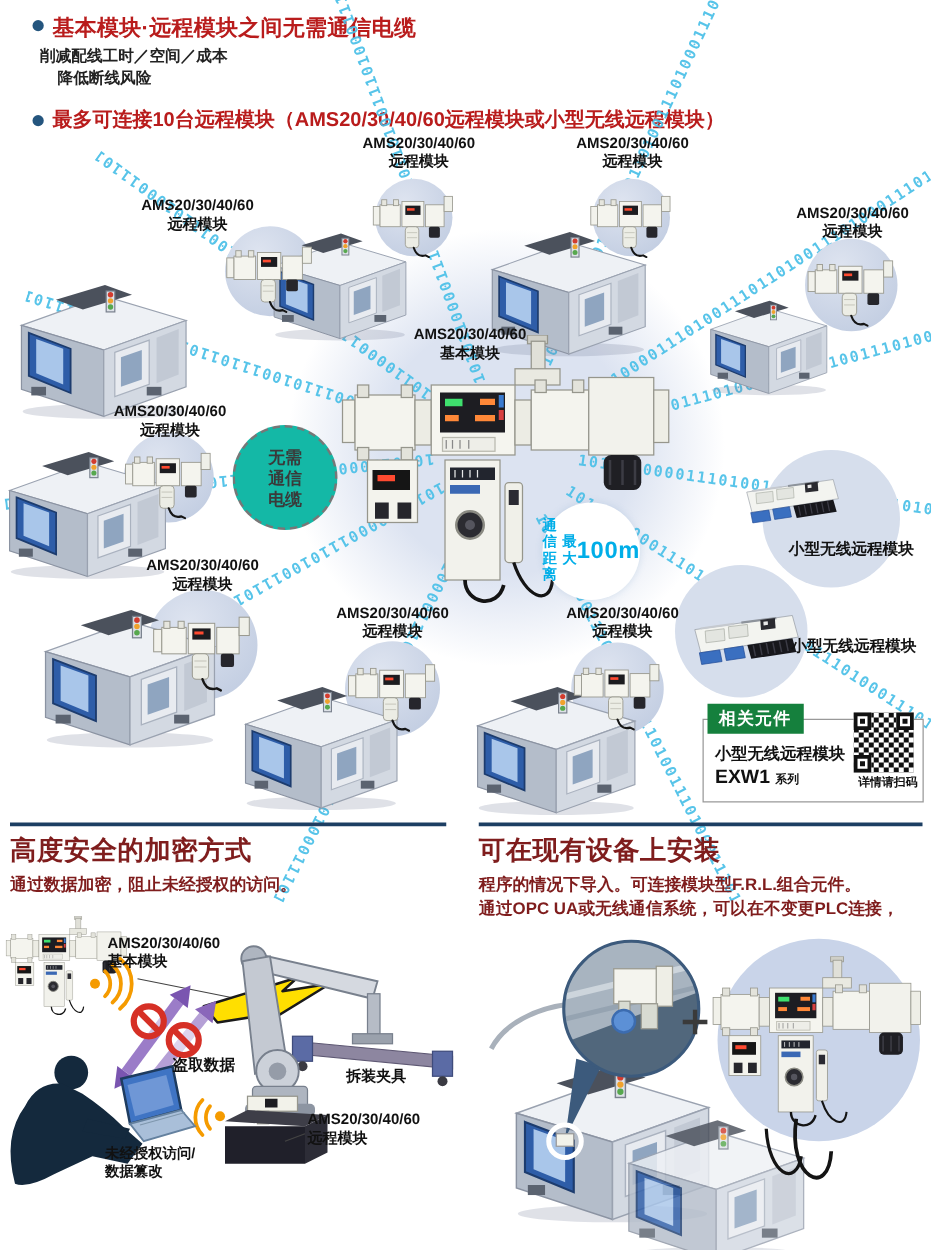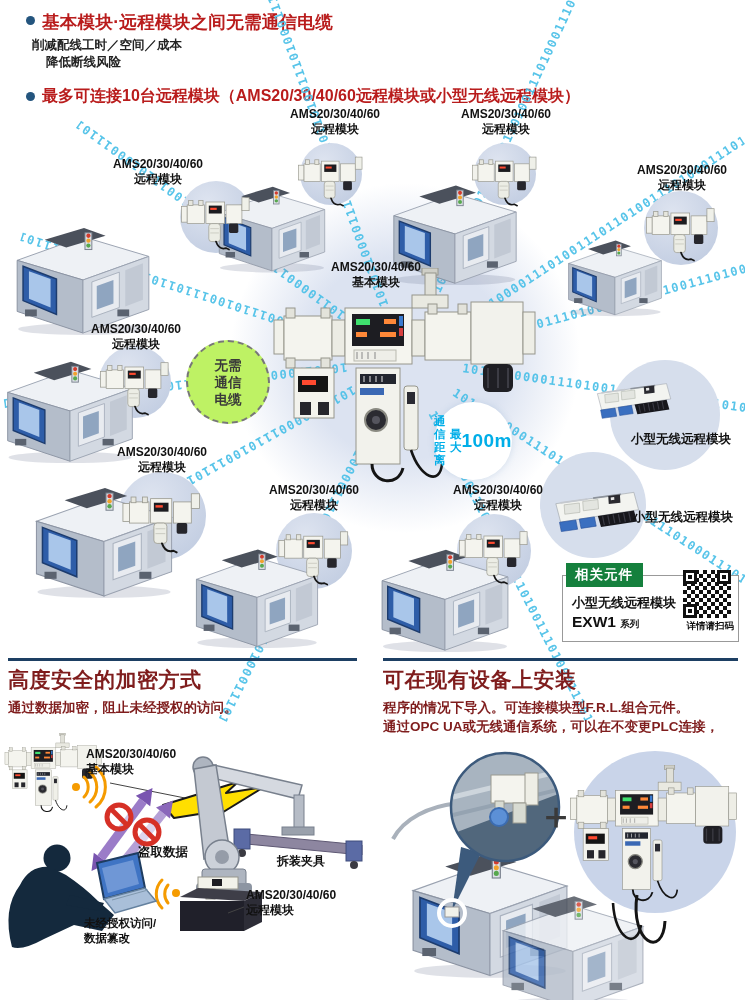--- a/index.html
+++ b/index.html
@@ -12,21 +12,21 @@
   .h-main{font-size:17.5px;letter-spacing:.3px;}
   .h-sub{position:absolute;font-size:12.5px;font-weight:bold;color:#222;}
   .h-main2{font-size:16px;}
   
   .stream{position:absolute;left:405px;top:353px;width:345px;height:15px;transform-origin:0 50%;
           padding-left:58px;overflow:hidden;white-space:nowrap;
           font:bold 12px "DejaVu Sans Mono",monospace;letter-spacing:1.5px;color:rgba(73,191,231,.92);}
   .nlabel{position:absolute;transform:translateX(-50%);text-align:center;white-space:nowrap;
           font-size:12px;font-weight:bold;line-height:14.5px;color:#111;}
   .badge-nocable{position:absolute;left:186px;top:340px;width:84px;height:84px;border-radius:50%;
-          background:#bef264;border:2px dashed #777;box-sizing:border-box;display:flex;flex-direction:column;
+          background:#14b8a6;border:2px dashed #777;box-sizing:border-box;display:flex;flex-direction:column;
           align-items:center;justify-content:center;font-size:13.5px;font-weight:bold;line-height:17px;color:#3a3a3a;}
   .badge-dist{position:absolute;left:434px;top:402px;width:78px;height:78px;border-radius:50%;background:#fff;
           display:flex;flex-direction:row;align-items:center;justify-content:center;
           color:#00aee8;font-weight:bold;box-shadow:0 0 6px rgba(120,160,200,.25);}
   .badge-dist .s1{font-size:11.5px;line-height:13px;}
   .badge-dist .s2{font-size:11.5px;line-height:13px;}
   .badge-dist .v{font-size:19px;line-height:22px;letter-spacing:.5px;}
   .wlabel{position:absolute;transform:translateX(-50%);font-size:12.5px;font-weight:bold;color:#111;white-space:nowrap;}
   
   .related{position:absolute;left:562px;top:575px;width:177px;height:67px;background:#fff;

